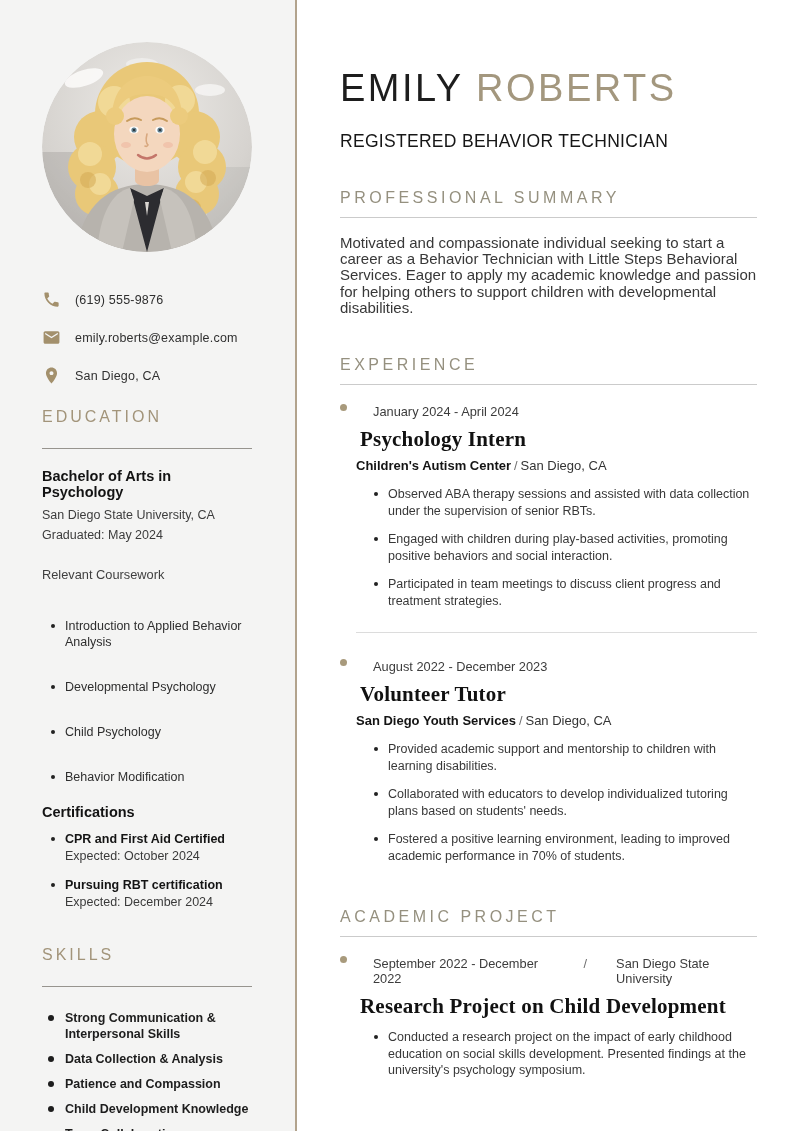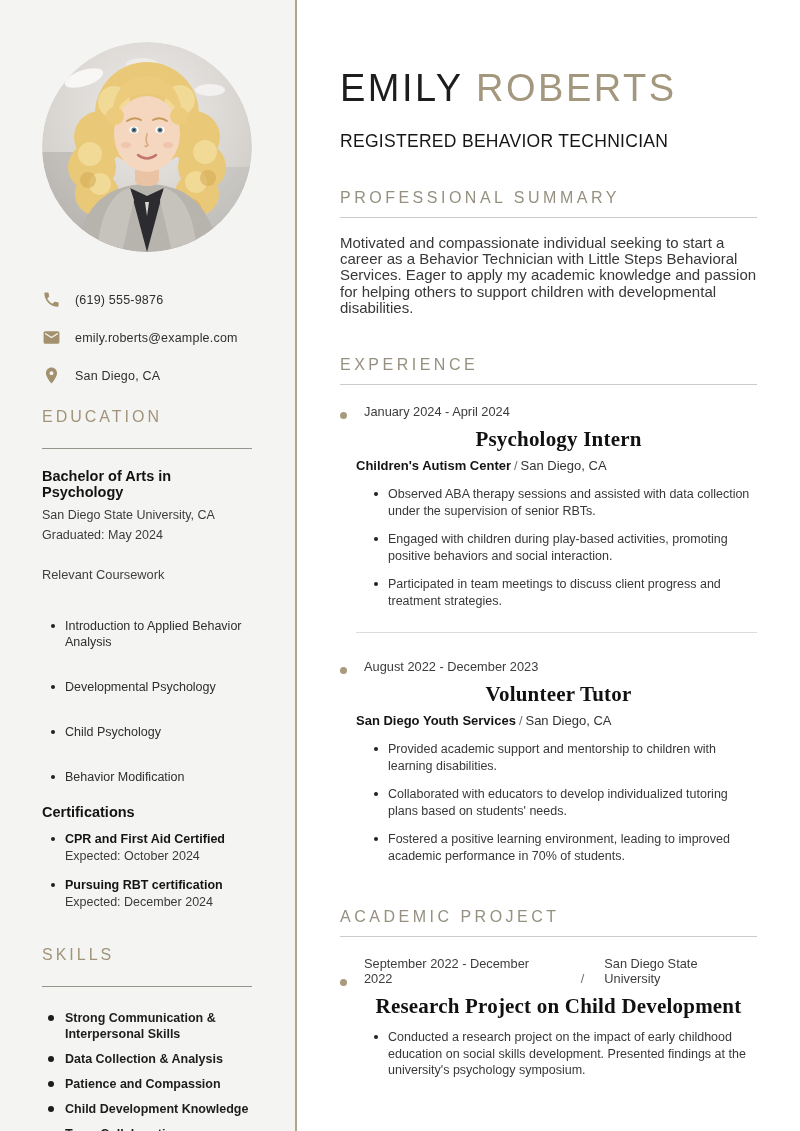--- a/index.html
+++ b/index.html
@@ -52,25 +52,25 @@
     font-size:16px; font-weight:400; letter-spacing:3.5px; color:#95907f;
     padding-bottom:10px; border-bottom:1px solid #cbcbcb;
   }
   .mt-summary { margin-top:37px; }
   .mt-exp     { margin-top:40px; }
   .mt-proj    { margin-top:44px; }
 
   .summary-text { margin-top:17px; font-size:15px; line-height:16.3px; color:#383838; }
 
   .entry { margin-top:19px; }
-  .date-row { display:flex; align-items:flex-end; gap:17px; }
+  .date-row { display:flex; align-items:flex-start; gap:26px; }
   .tl-dot { width:7px; height:7px; border-radius:50%; background:#a89a7c; flex:0 0 auto; }
   .date-text { font-size:12.8px; color:#3c3c3c; }
   .sep { color:#6f6f6f; font-size:12.8px; padding:0 3px; }
-  .entry-title { margin:8px 0 0 20px; font-family:"Liberation Serif", serif; font-size:21px; font-weight:700; color:#111; letter-spacing:0.2px;text-align:center; }
+  .entry-title { margin:8px 0 0 20px; font-family:"Liberation Serif", serif; font-size:21px; font-weight:700; color:#111; letter-spacing:0.2px; }
   .company-row { margin:6px 0 0 16px; font-size:13px; color:#333; }
   .company-name { font-weight:700; color:#141414; font-size:13px; }
   .entry-bullets { margin:13px 0 0 30px; display:flex; flex-direction:column; gap:12px; }
   .entry-bullets .dot-item { padding-left:18px; color:#383838; line-height:16.5px; }
   .entry-bullets .dot-item::before { left:4px; }
   .entry-divider { margin:23px 0 0 16px; border:0; border-top:1px solid #dcdcdc; height:0; }
   .entry2 { margin-top:26px; }
 </style>
 </head>
 <body>

